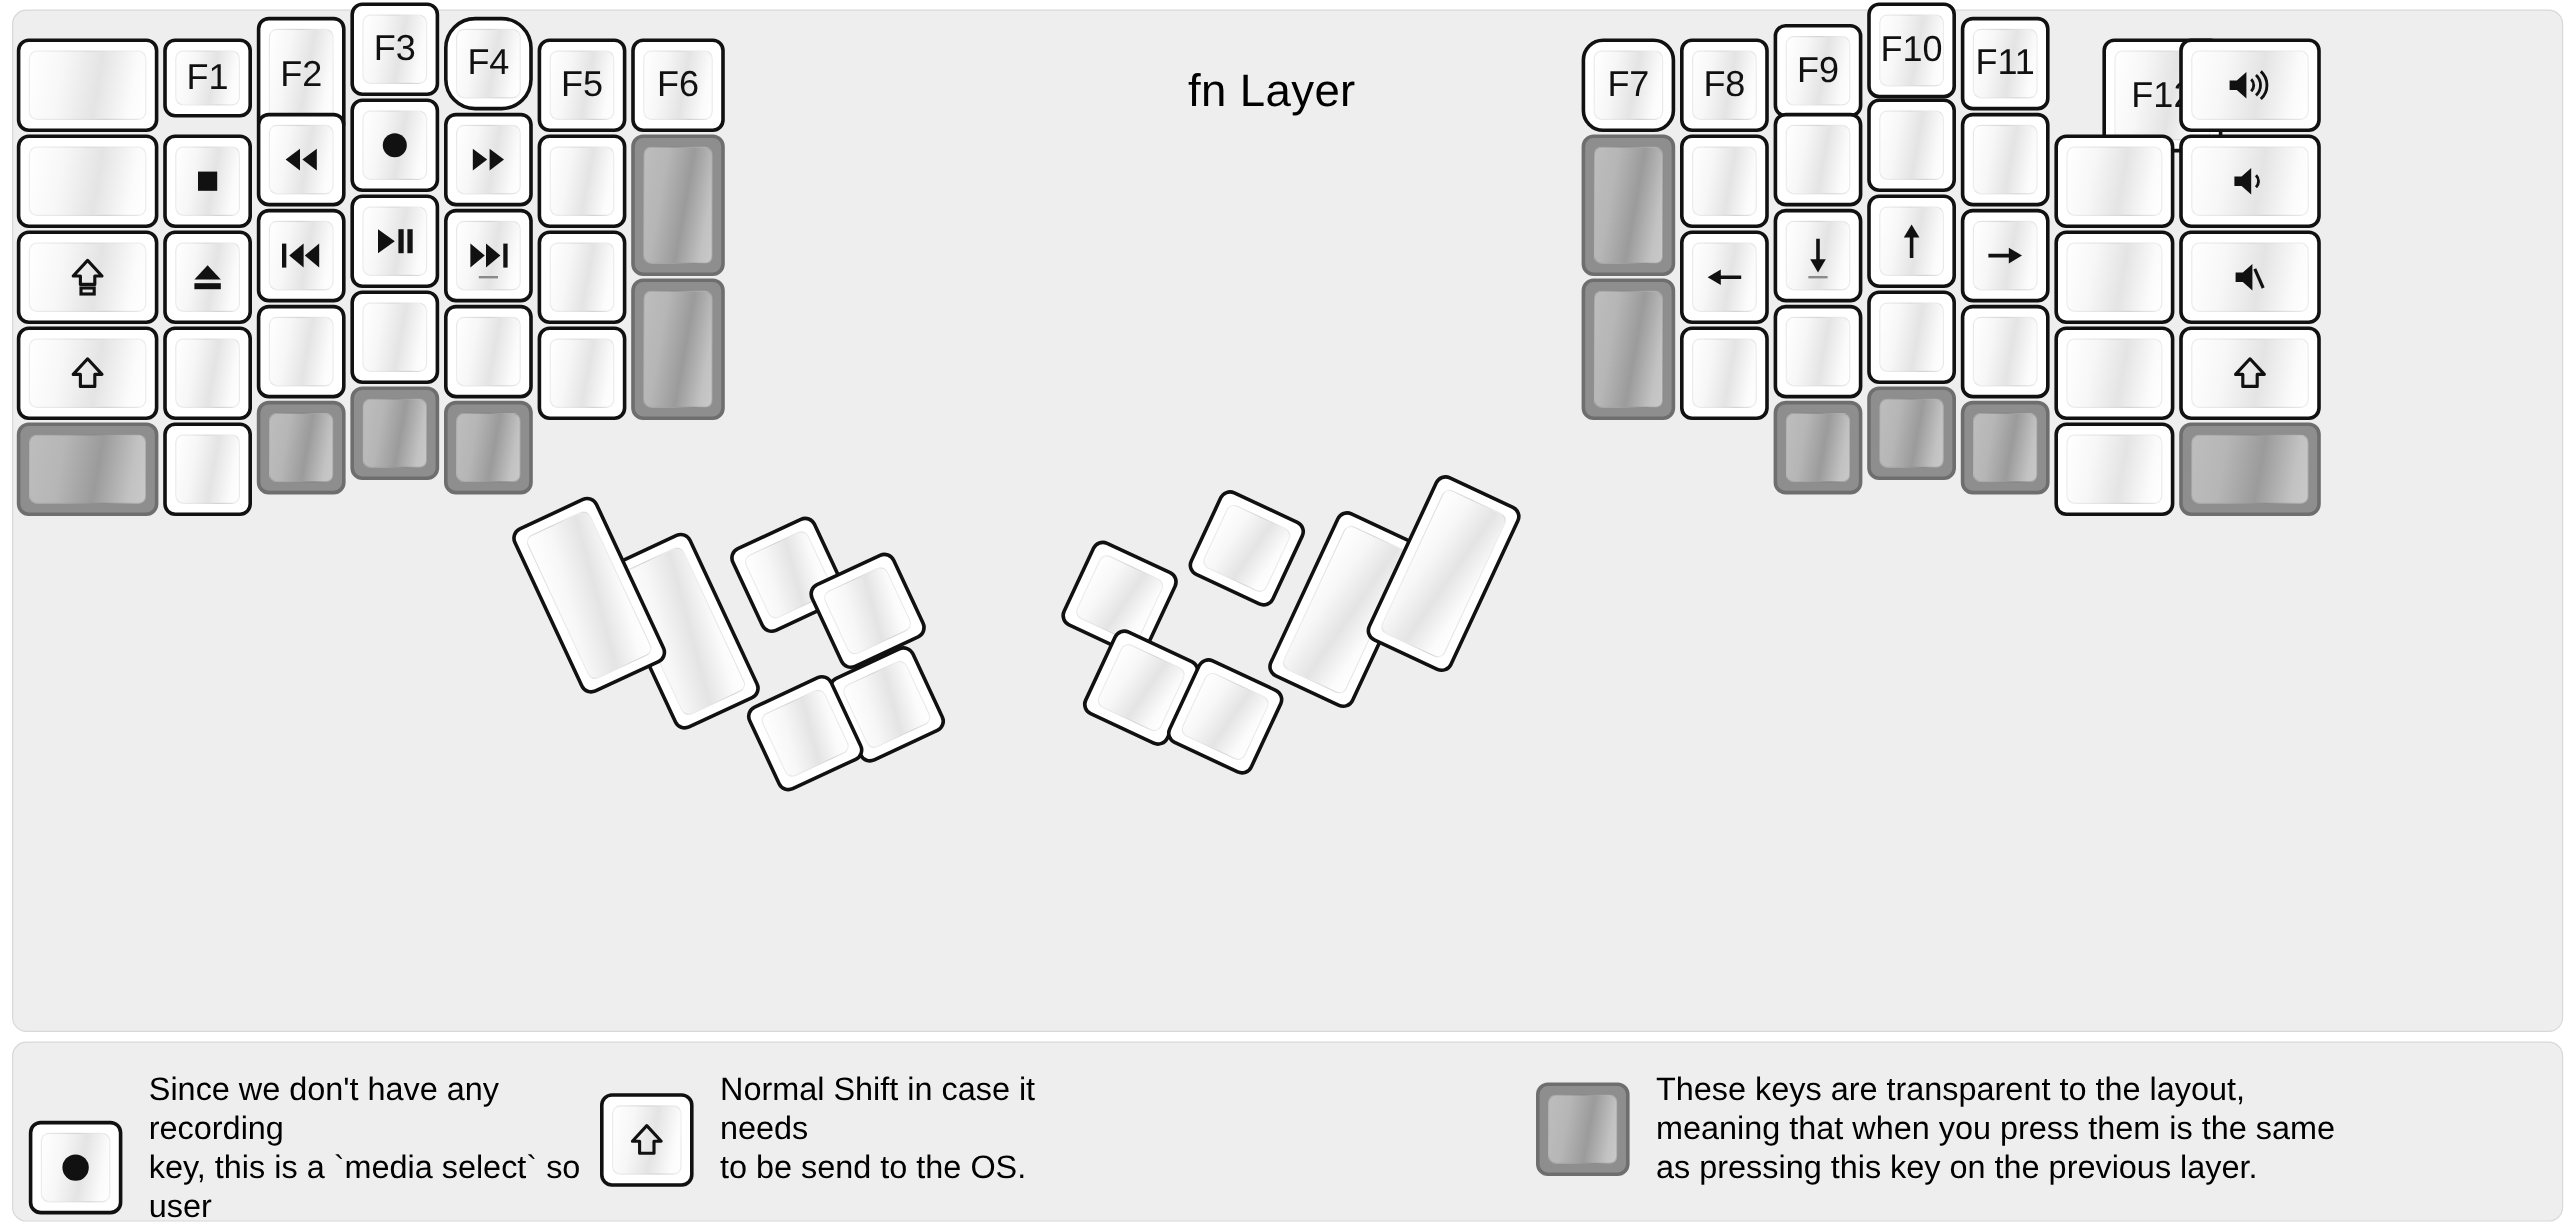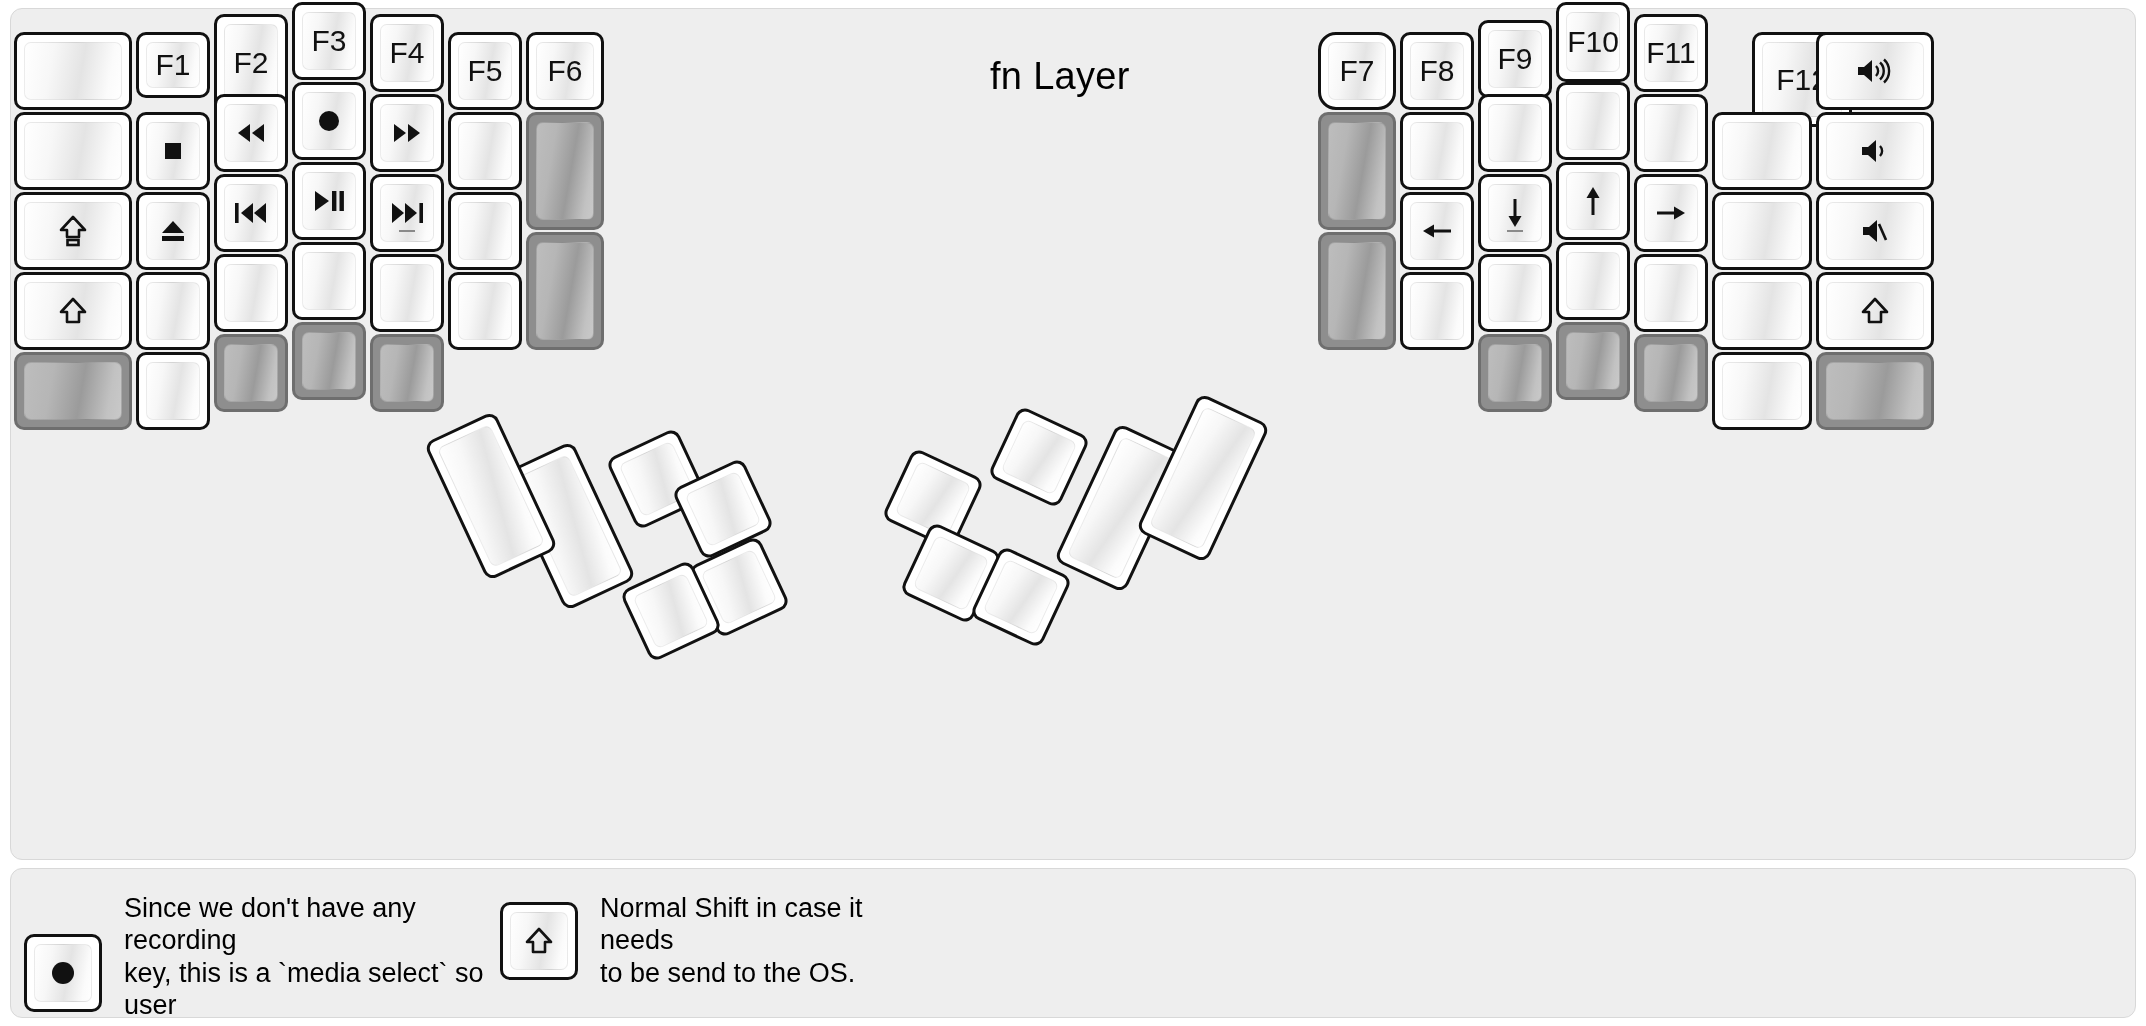--- a/index.html
+++ b/index.html
@@ -108,21 +108,21 @@
     background:linear-gradient(100deg,#bdbdbd 0%,#b6b6b6 28%,#9b9b9b 58%,#c2c2c2 86%,#c9c9c9 100%);
   }
   .legend-text{
     margin-left:22px;
     font-size:27px;
     line-height:1.20;
     color:#000000;
     white-space:pre-line;
   }
   #legend-1{left:24px;top:892px;width:470px;}
-  #legend-2{left:500px;top:892px;width:430px;}
+  #legend-2{left:500px;top:892px;width:430px;align-items:flex-end;}
   #legend-3{left:1280px;top:892px;width:820px;}
 
   .svgicon{display:block;}
 </style>
 </head>
 <body>
 
 <div id="stage">
 
   <div class="panel" id="board-panel"></div>
@@ -244,21 +244,21 @@
             </svg>
           </span>
         </div>
       </div>
       <div class="key" style="left: 292px; top: 242px; width: 74px; height: 78px;">
         <div class="cap"></div>
       </div>
       <div class="key trans" style="left: 292px; top: 322px; width: 74px; height: 78px;">
         <div class="cap"></div>
       </div>
-      <div class="key" style="left: 370px; top: 14px; width: 74px; height: 78px;">
+      <div class="key" style="left: 370px; top: 14px; width: 74px; height: 78px; border-radius: 26px;">
         <div class="cap">
           <span class="glyph fkey">F4</span>
         </div>
       </div>
       <div class="key" style="left: 370px; top: 94px; width: 74px; height: 78px;">
         <div class="cap">
           <span class="glyph med">
             <svg class="svgicon" width="36" height="26" viewBox="0 0 36 26">
               <path d="M5 4 L5 22 L17 13 Z" fill="#111"></path>
               <path d="M19 4 L19 22 L31 13 Z" fill="#111"></path>
@@ -543,14 +543,22 @@
           <svg class="svgicon" width="30" height="32" viewBox="0 0 30 32">
               <path d="M15 4 L27 17 L21 17 L21 27 L9 27 L9 17 L3 17 Z" fill="none" stroke="#111" stroke-width="2.6" stroke-linejoin="round"></path>
             </svg>
         </span>
       </div>
     </div>
     <div class="legend-text">Normal Shift in case it needs
 to be send to the OS.</div>
   </div>
 
+  <div class="legend-item" id="legend-3">
+    <div class="legend-key trans">
+      <div class="cap"></div>
+    </div>
+    <div class="legend-text">These keys are transparent to the layout,
+meaning that when you press them is the same
+as pressing this key on the previous layer.</div>
+  </div>
 
 </div>
 
 </body></html>

